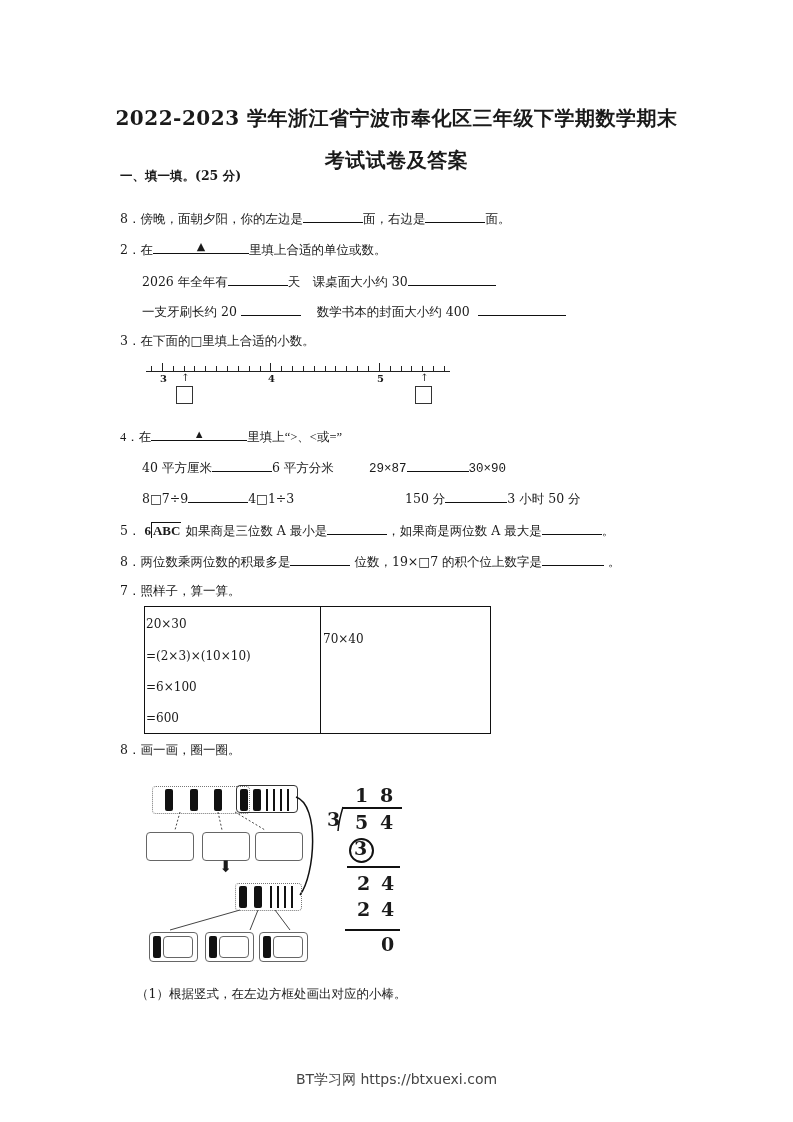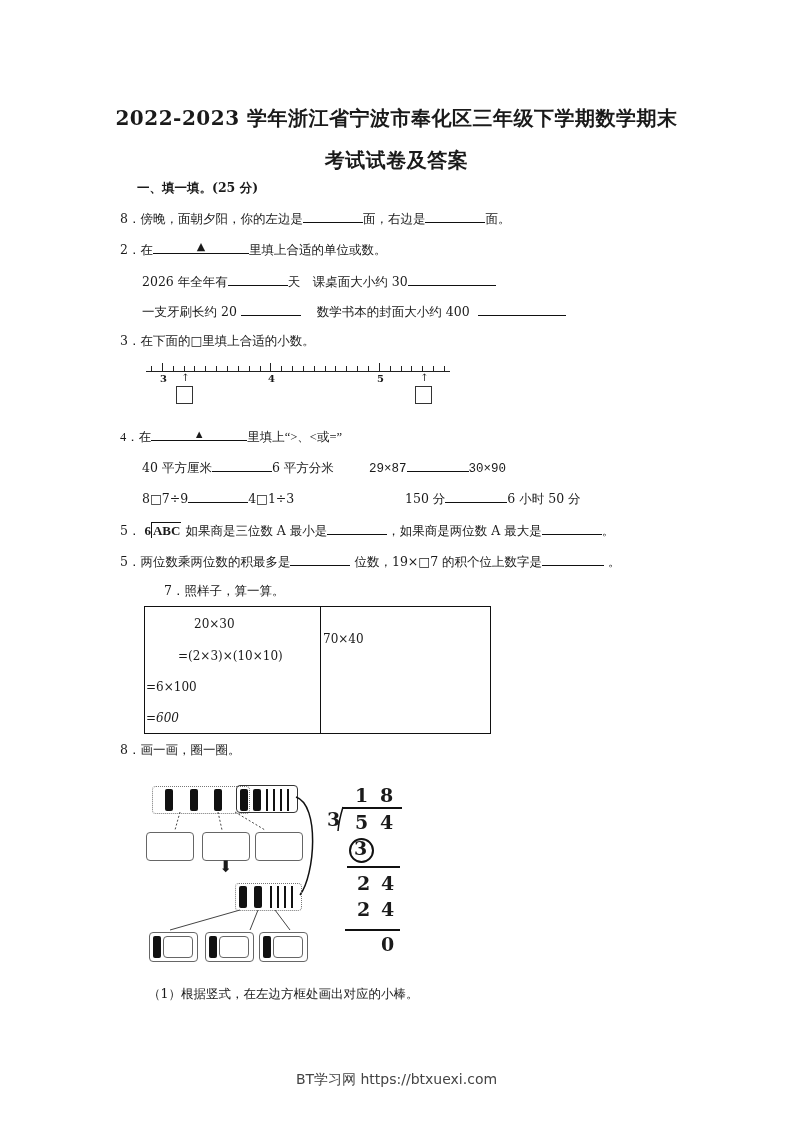--- a/index.html
+++ b/index.html
@@ -28,21 +28,21 @@
   .div-text { position: absolute; font-family: "DejaVu Serif", serif; font-weight: bold; font-size: 19px; }
   .hline { position: absolute; height: 2px; background: #111; }
   .footer { font-family: "DejaVu Sans", "Liberation Sans", sans-serif; font-size: 14px; color: #444; left: 0; width: 793px; text-align: center; }
 </style>
 </head>
 <body>
 
 <div class="abs title" style="top:105px;">2022-2023 学年浙江省宁波市奉化区三年级下学期数学期末</div>
 <div class="abs title" style="top:147px;">考试试卷及答案</div>
 
-<div class="abs txt bold" style="left:120px; top:180px;margin-left:17px;">一、填一填。(25 分)</div>
+<div class="abs txt bold" style="left:120px; top:168px;">一、填一填。(25 分)</div>
 
 <div class="abs txt" style="left:120px; top:209px;">
   <span>8．傍晚，面朝夕阳，你的左边是</span><span class="blank" style="width:60px;"></span><span>面，右边是</span><span class="blank" style="width:60px;"></span><span>面。</span>
 </div>
 
 <div class="abs txt" style="left:120px; top:240px;">
   <span>2．在</span><span class="blank" style="width:96px;"><span class="tri">▲</span></span><span>里填上合适的单位或数。</span>
 </div>
 <div class="abs txt" style="left:142px; top:272px;">
   <span>2026 年全年有</span><span class="blank" style="width:60px;"></span><span>天　课桌面大小约 30</span><span class="blank" style="width:88px;"></span>
@@ -99,40 +99,40 @@
 <div class="abs txt" style="left:142px; top:458px;">
   <span>40 平方厘米</span><span class="blank" style="width:60px;"></span><span>6 平方分米</span>
 </div>
 <div class="abs txt" style="left:369px; top:458px;font-family:Liberation Mono, monospace;">
   <span>29×87</span><span class="blank" style="width:62px;"></span><span>30×90</span>
 </div>
 <div class="abs txt" style="left:142px; top:489px;">
   <span>8□7÷9</span><span class="blank" style="width:60px;"></span><span>4□1÷3</span>
 </div>
 <div class="abs txt" style="left:405px; top:489px;">
-  <span>150 分</span><span class="blank" style="width:62px;"></span><span>6 小时 50 分</span>
+  <span>150 分</span><span class="blank" style="width:62px;"></span><span>3 小时 50 分</span>
 </div>
 
 <div class="abs txt" style="left:120px; top:521px;">
   <span>5．</span>
   <span style="font-family:'Liberation Serif',serif; font-weight:bold; font-size:13px;"><span>6</span><span style="border-left:1px solid #111; border-top:1px solid #111; padding:0 1px;">ABC</span></span>
   <span>如果商是三位数 A 最小是</span><span class="blank" style="width:60px;"></span><span>，如果商是两位数 A 最大是</span><span class="blank" style="width:60px;"></span><span>。</span>
 </div>
 
 <div class="abs txt" style="left:120px; top:552px;">
-  <span>5．两位数乘两位数的积最多是</span><span class="blank" style="width:60px;"></span>&nbsp;<span>位数，19×□7 的积个位上数字是</span><span class="blank" style="width:62px;"></span>&nbsp;<span>。</span>
-</div>
-
-<div class="abs txt" style="left:120px; top:583px;margin-left:44px;">7．照样子，算一算。</div>
+  <span>8．两位数乘两位数的积最多是</span><span class="blank" style="width:60px;"></span>&nbsp;<span>位数，19×□7 的积个位上数字是</span><span class="blank" style="width:62px;"></span>&nbsp;<span>。</span>
+</div>
+
+<div class="abs txt" style="left:120px; top:583px;">7．照样子，算一算。</div>
 <div class="calc-table">
   <div class="divider"></div>
-  <div class="cell-line" style="left:18px; top:10px;padding-left:31px;">20×30</div>
-  <div class="cell-line" style="left:1px; top:42px;padding-left:32px;">=(2×3)×(10×10)</div>
+  <div class="cell-line" style="left:1px; top:10px;">20×30</div>
+  <div class="cell-line" style="left:1px; top:42px;">=(2×3)×(10×10)</div>
   <div class="cell-line" style="left:1px; top:73px;">=6×100</div>
-  <div class="cell-line" style="left:1px; top:104px;font-style:italic;">=600</div>
+  <div class="cell-line" style="left:1px; top:104px;">=600</div>
   <div class="cell-line" style="left:178px; top:25px;">70×40</div>
 </div>
 
 <div class="abs txt" style="left:120px; top:742px;">8．画一画，圈一圈。</div>
 
 <div>
 
   <div class="dotted" style="left:152px; top:786px; width:96px; height:26px;"></div>
   <div class="stick" style="left:165px; top:789px; width:8px; height:22px;"></div>
   <div class="stick" style="left:190px; top:789px; width:8px; height:22px;"></div>
@@ -199,15 +199,15 @@
   <div class="div-text" style="left:354px; top:837px;">3</div>
   <div class="hline" style="left:347px; top:866px; width:53px;"></div>
   <div class="div-text" style="left:357px; top:872px;">2</div>
   <div class="div-text" style="left:381px; top:872px;">4</div>
   <div class="div-text" style="left:357px; top:898px;">2</div>
   <div class="div-text" style="left:381px; top:898px;">4</div>
   <div class="hline" style="left:345px; top:929px; width:55px;"></div>
   <div class="div-text" style="left:381px; top:933px;">0</div>
 </div>
 
-<div class="abs txt" style="left:148px; top:986px;">（1）根据竖式，在左边方框处画出对应的小棒。</div>
+<div class="abs txt" style="left:136px; top:986px;">（1）根据竖式，在左边方框处画出对应的小棒。</div>
 
 <div class="abs footer" style="top:1071px;">BT学习网 https://btxuexi.com</div>
 
 </body></html>

